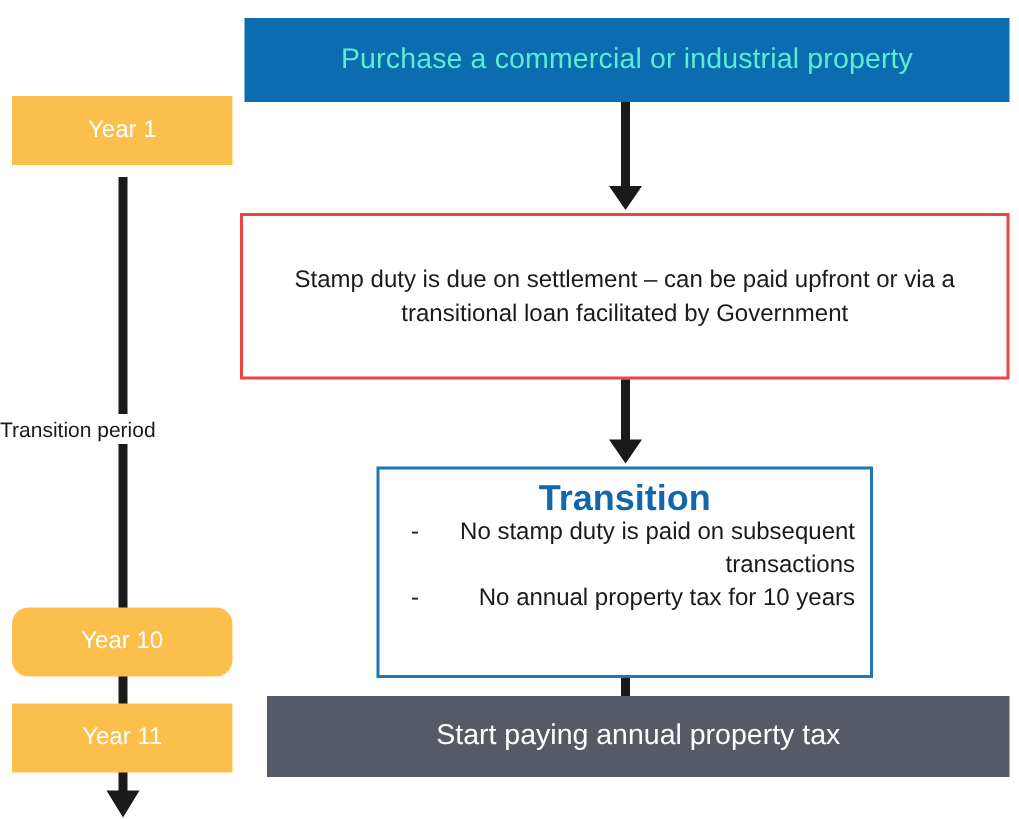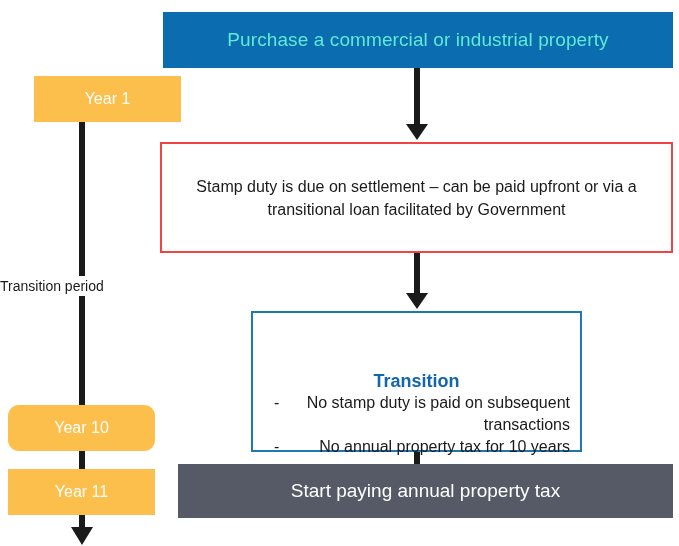--- a/index.html
+++ b/index.html
@@ -41,21 +41,21 @@
   }
 
   .year-box {
     left: 8px;
     width: 147px;
     height: 46px;
     background: #FDBF4B;
     color: #ffffff;
     font-size: 16px;
   }
-  .year-1  { top: 76px; margin-left: 26px;  }
+  .year-1  { top: 64px;  }
   .year-10 { top: 405px; border-radius: 11px; }
   .year-11 { top: 469px; }
 
   .stamp-box {
     left: 160px;
     top: 142px;
     width: 513px;
     height: 111px;
     background: #ffffff;
     border: 2px solid #ef4444;
@@ -71,24 +71,23 @@
     width: 331px;
     height: 141px;
     background: #ffffff;
     border: 2px solid #1F78B4;
     display: block;
     padding: 9px 10px 0 10px;
   }
   .transition-title {
     color: #1266AC;
     font-weight: bold;
-    font-size: 18px;
+    font-size: 24px;
     text-align: center;
     line-height: 22px;
-    margin-top: 48px;
   }
   .bullets {
     margin: 0;
     padding: 0;
     list-style: none;
   }
   .bullet-row {
     display: flex;
     align-items: flex-start;
     font-size: 16px;

